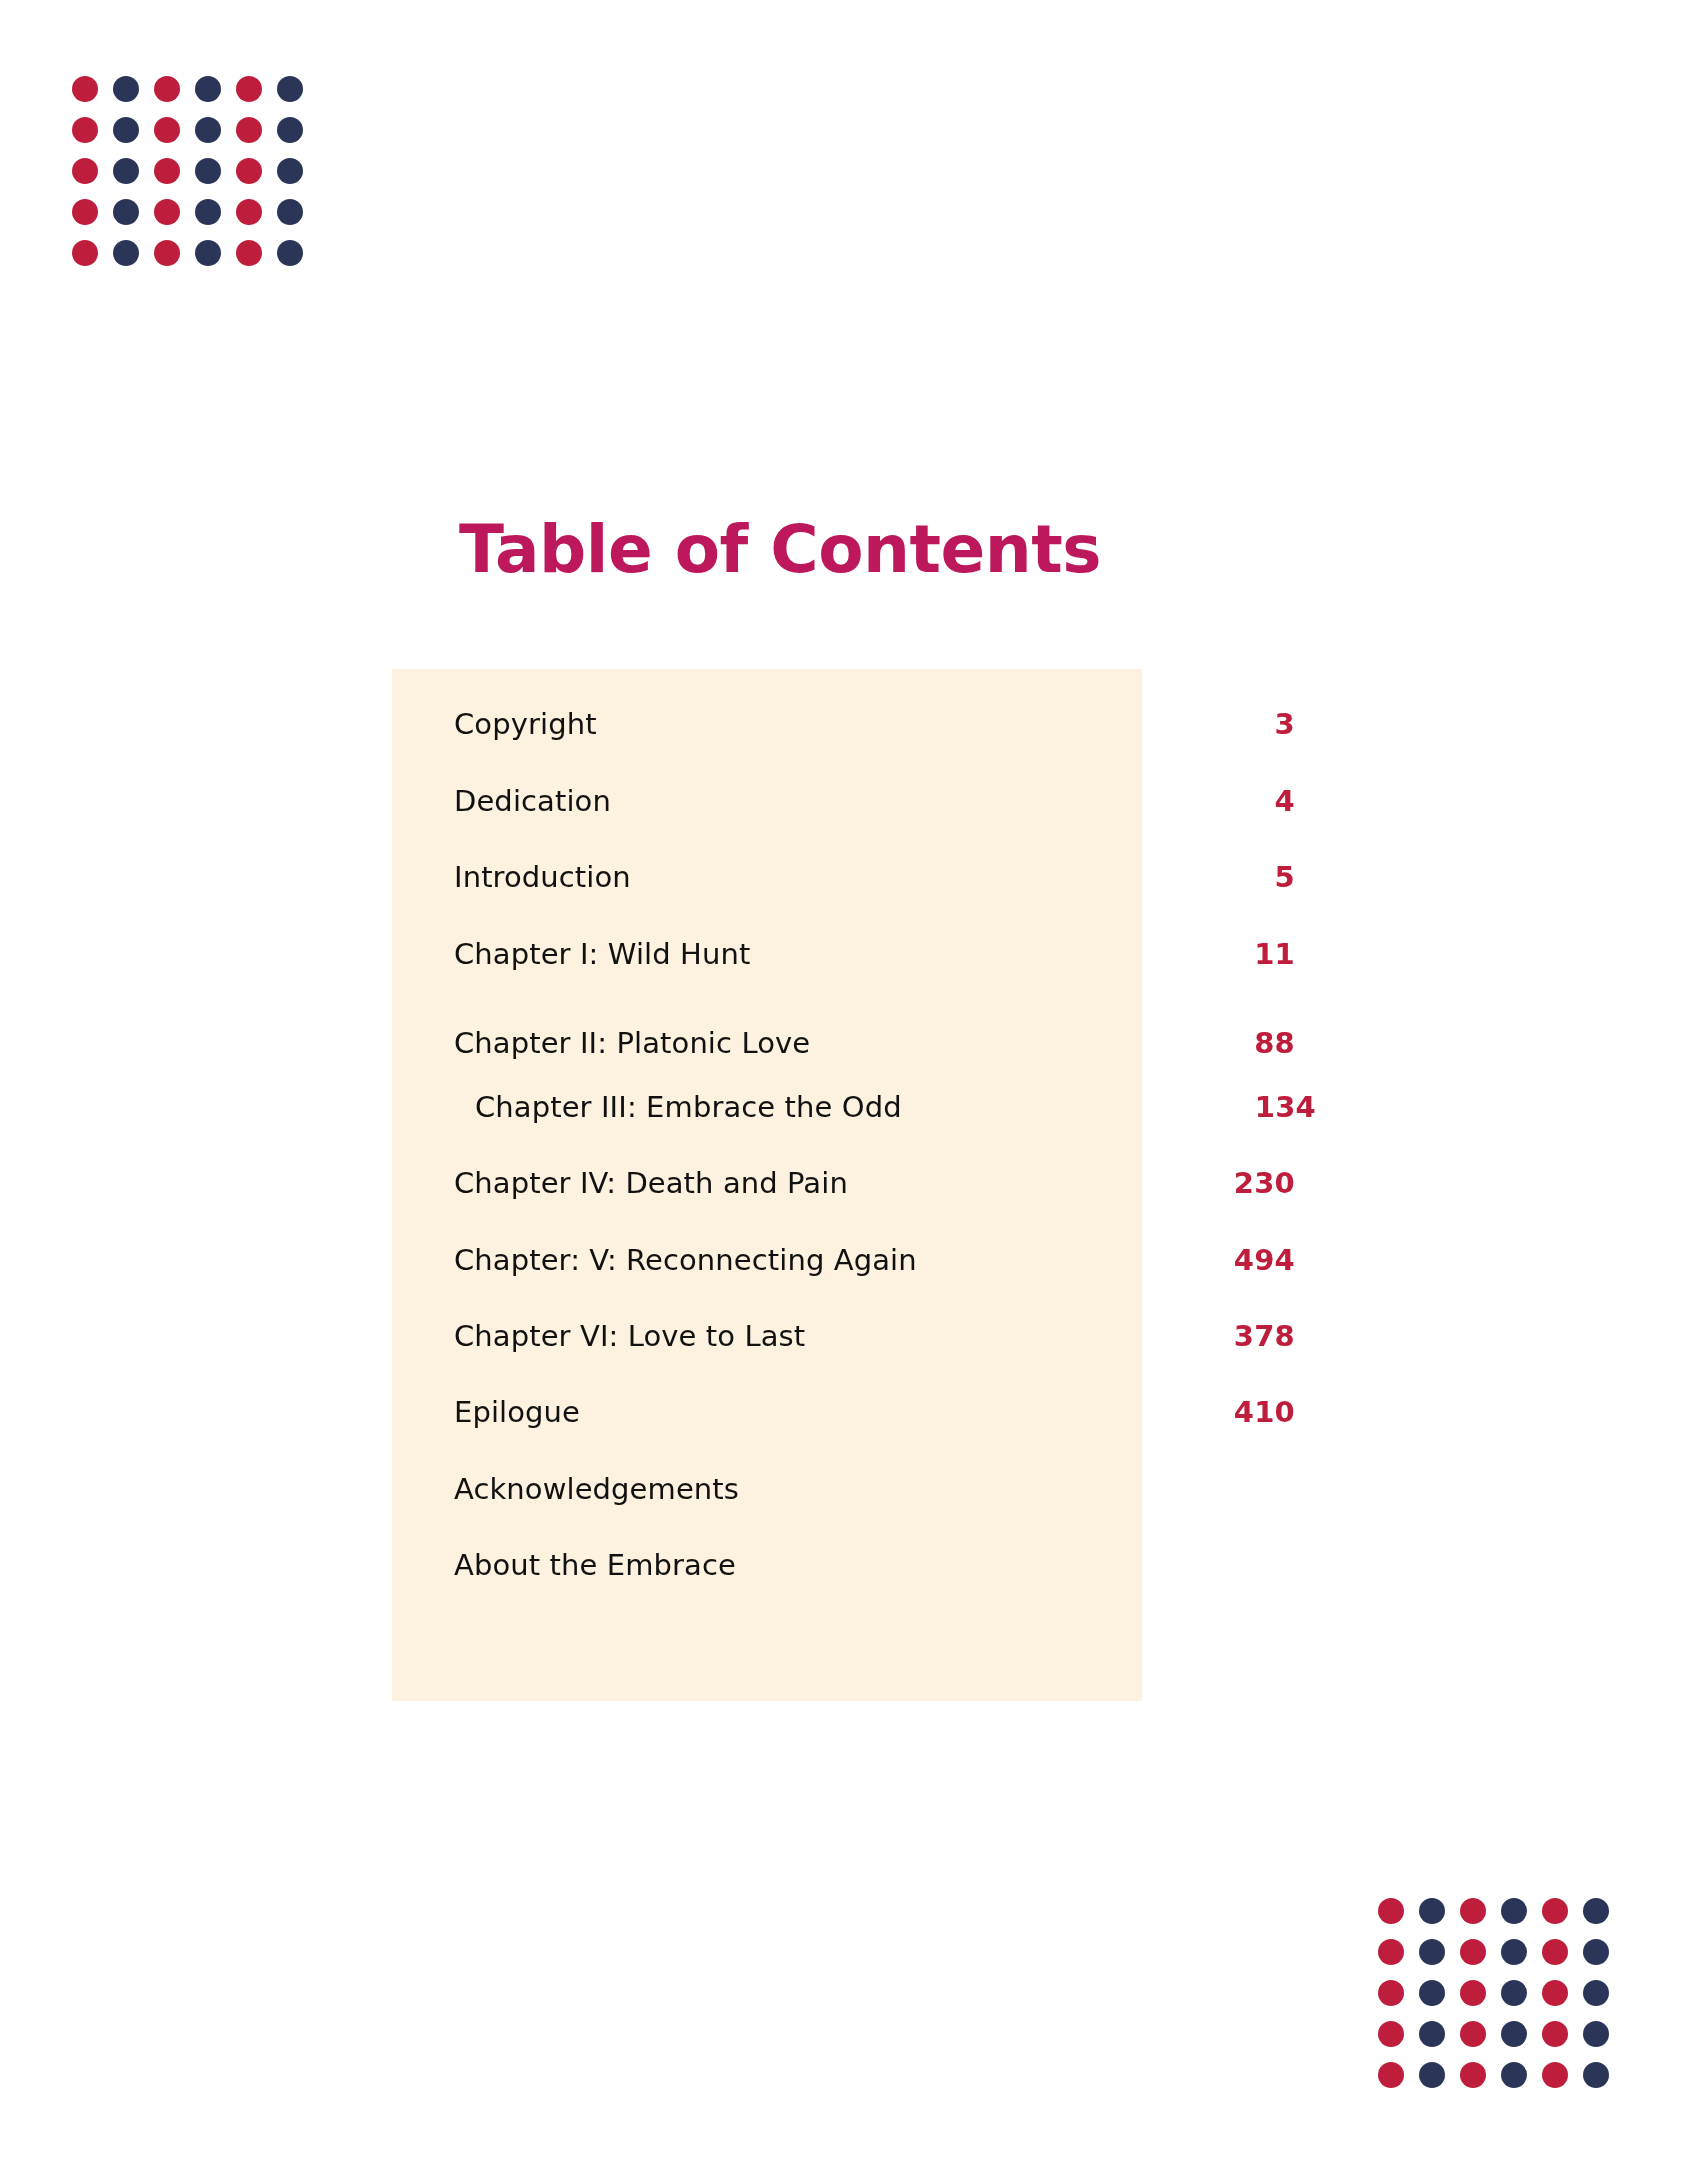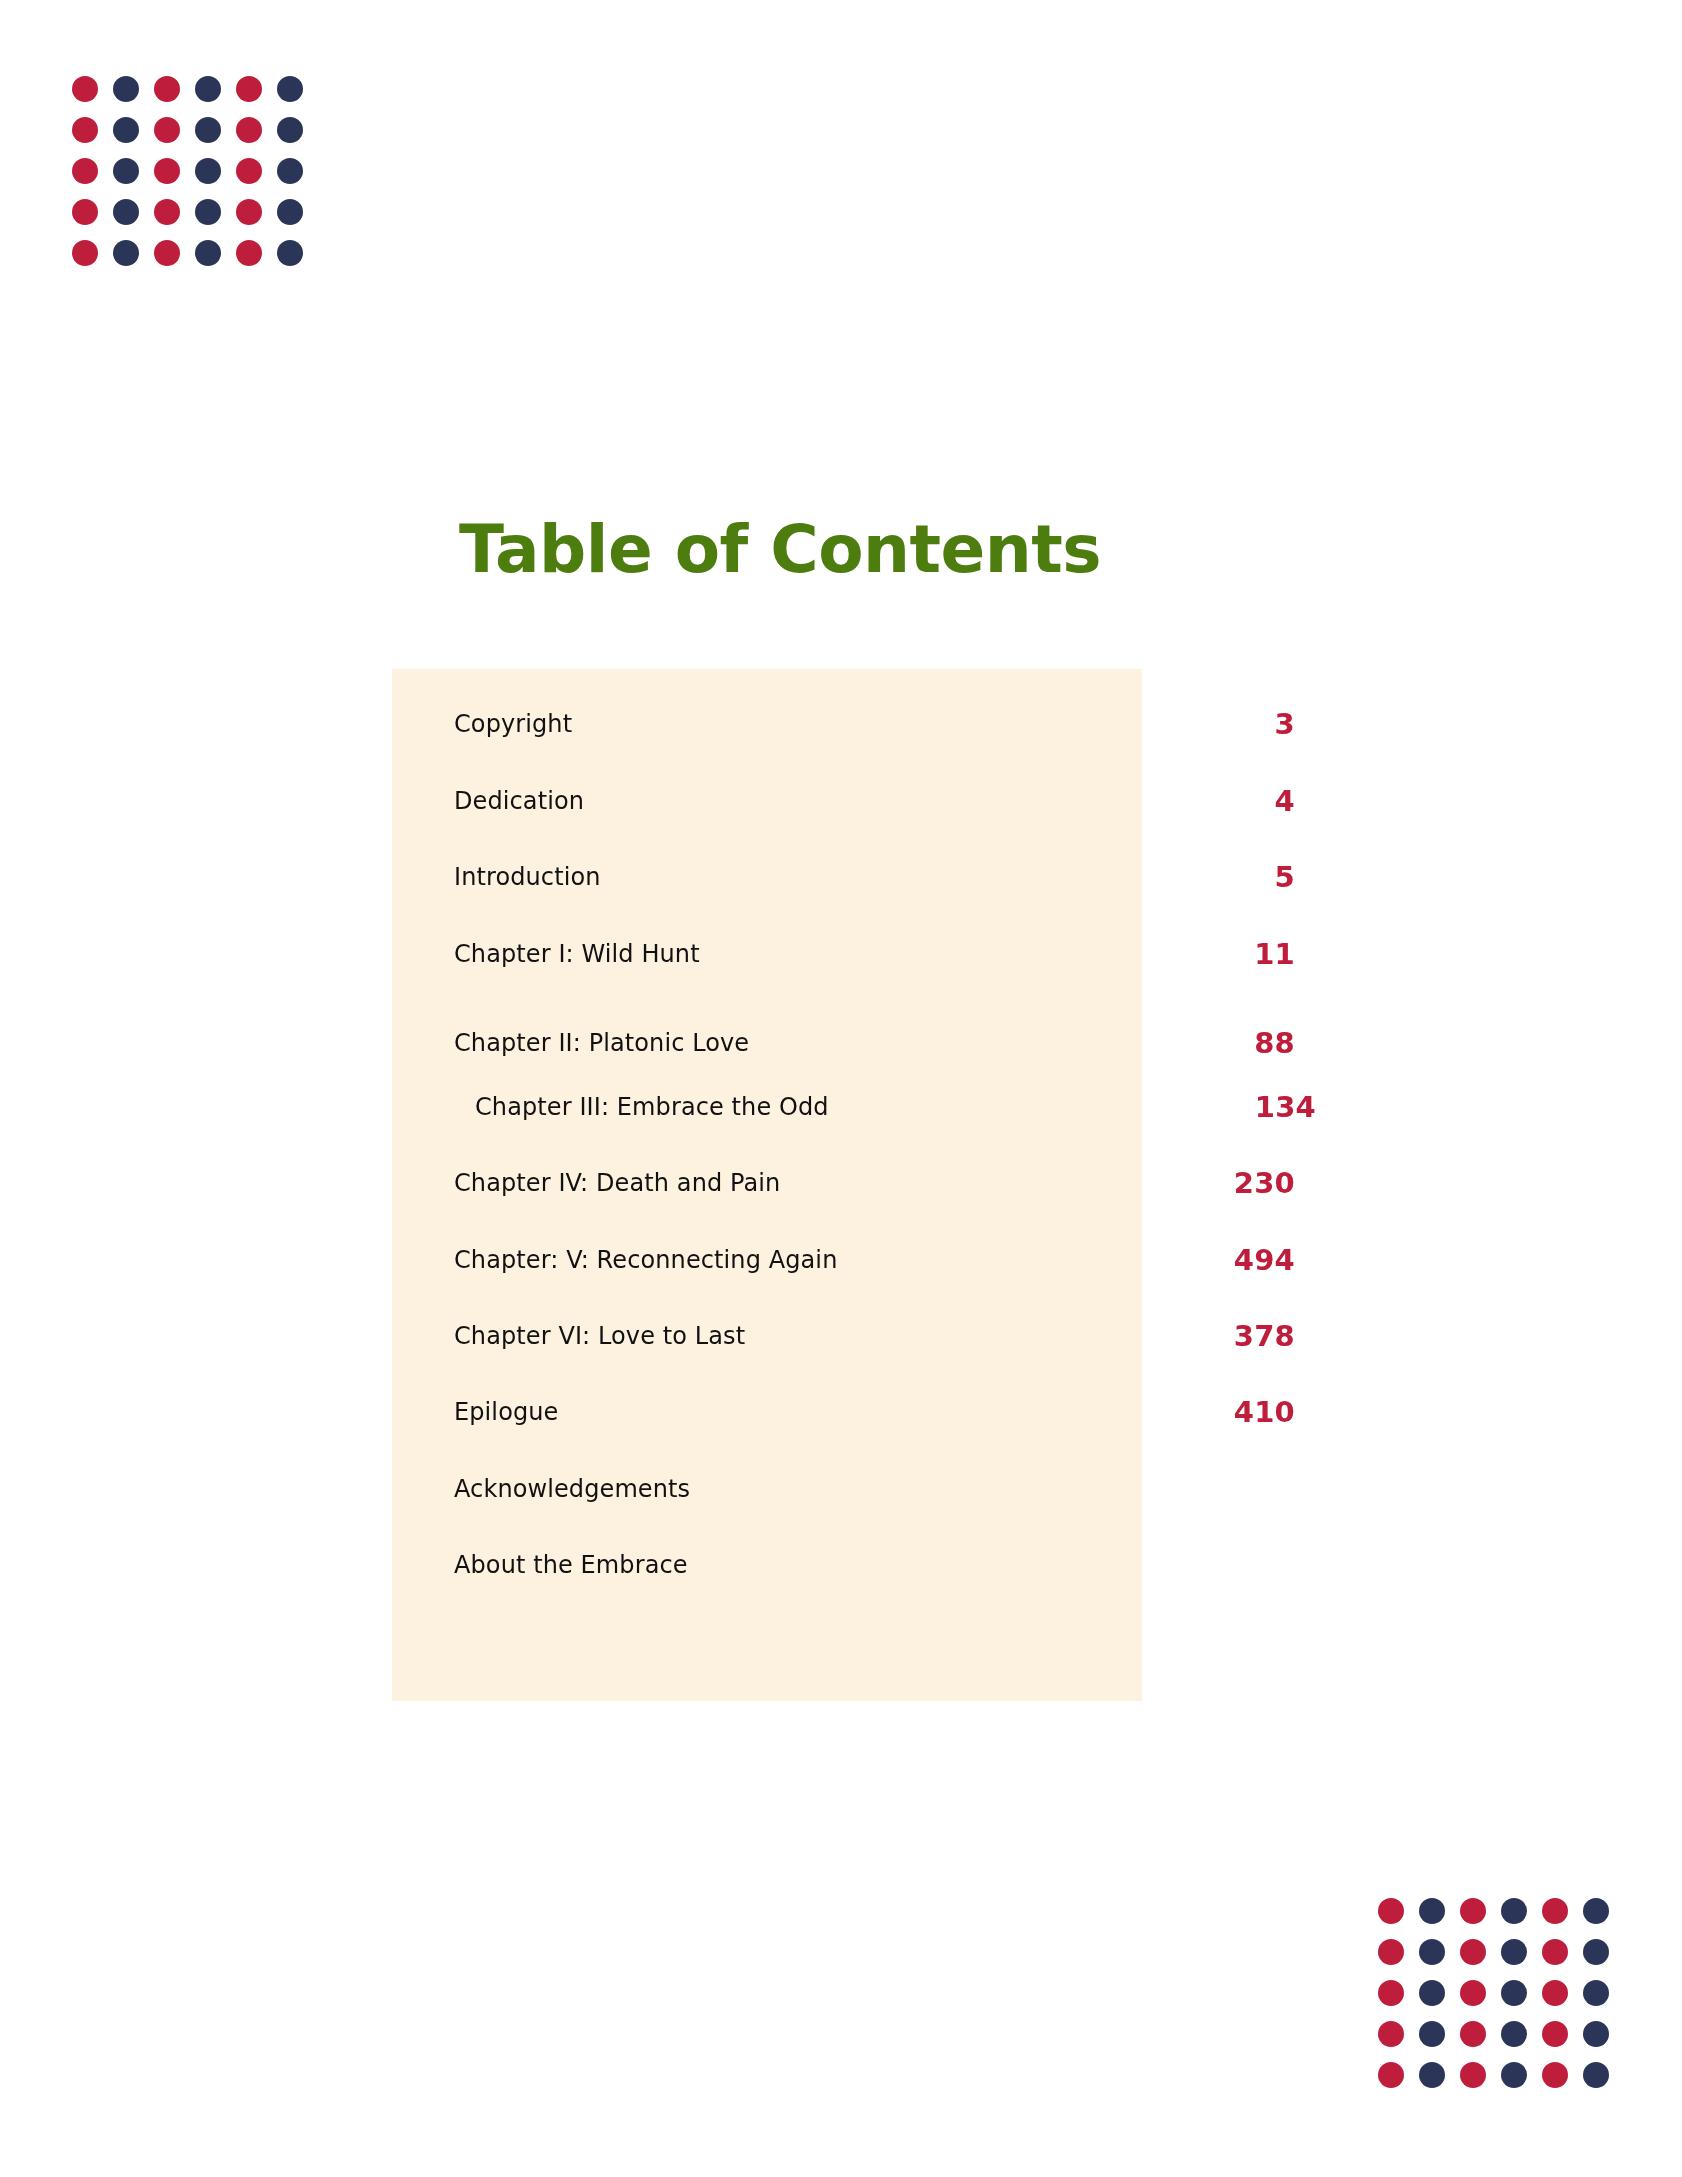--- a/index.html
+++ b/index.html
@@ -44,21 +44,21 @@
   #page-title {
     position: absolute;
     left: 459px;
     top: 470px;
     width: 784px;
     font-family: "DejaVu Sans", sans-serif;
     font-size: 66px;
     font-weight: 700;
     letter-spacing: -0.5px;
     line-height: 1.1;
-    color: #4d7c0f;
+    color: #be185d;
     white-space: nowrap;
   }
 
   
   #toc-panel {
     position: absolute;
     left: 392px;
     top: 669px;
     width: 750px;
     height: 1032px;
@@ -77,21 +77,21 @@
     left: 0;
     width: 908px;
     height: 76px;
     display: flex;
     align-items: center;
   }
   .toc-title {
     position: absolute;
     left: 62px;
     font-family: "DejaVu Sans", sans-serif;
-    font-size: 24px;
+    font-size: 29px;
     font-weight: 400;
     color: #111111;
     letter-spacing: 0.1px;
     white-space: nowrap;
   }
   .toc-page {
     position: absolute;
     left: 669px;
     width: 234px;
     text-align: right;

